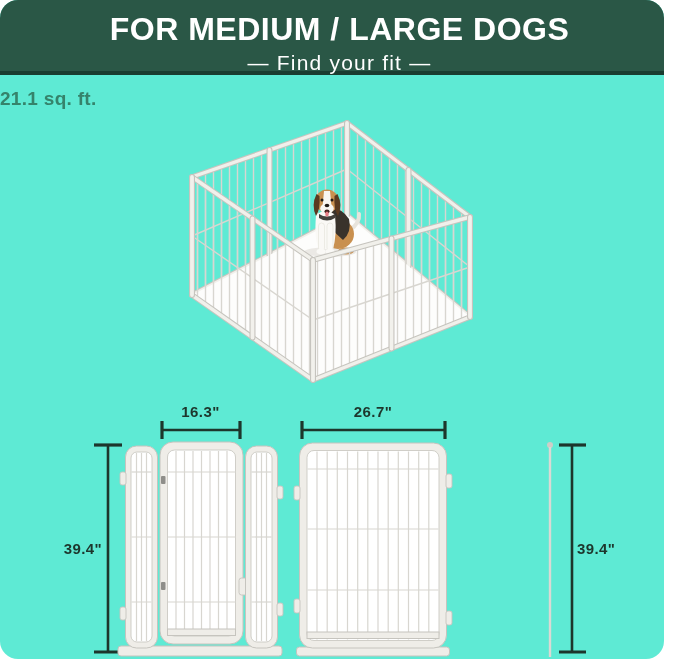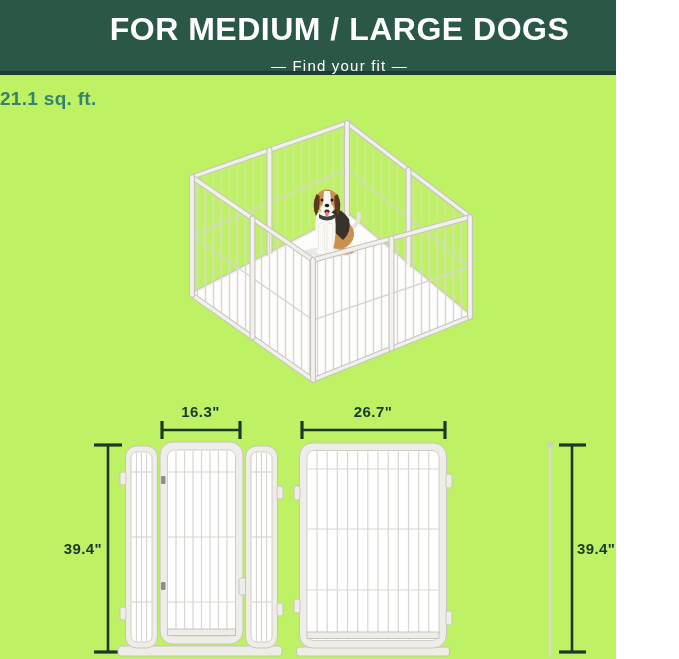--- a/index.html
+++ b/index.html
@@ -1,30 +1,31 @@
 <!DOCTYPE html>
 <html><head>
 <meta charset="utf-8">
 <style>
   html,body{margin:0;padding:0;background:#ffffff;}
   #canvas{
-    position:relative;width:616px;height:659px;background:#bef264;overflow:hidden;
+    position:relative;width:664px;height:659px;background:#5eead4;overflow:hidden;
     font-family:"Liberation Sans",sans-serif;
+    border-radius:18px;
   }
   
   .banner{
     position:absolute;top:0;left:0;width:679px;height:71px;
     background:#2A5746;border-bottom:4px solid #1A3D30;
     text-align:center;color:#ffffff;
   }
   .banner .title{
     margin-top:13px;font-size:32px;font-weight:bold;letter-spacing:.5px;line-height:1;
   }
   .banner .subtitle{
-    margin-top:13px;font-size:15px;font-weight:500;letter-spacing:1.2px;line-height:1;
+    margin-top:7px;font-size:21px;font-weight:500;letter-spacing:1.2px;line-height:1;
   }
   
   .area-label{
     position:absolute;top:88px;left:0;width:679px;
     font-size:19px;font-weight:bold;color:#35836B;letter-spacing:.3px;
   }
   
   .pen-svg{position:absolute;left:180px;top:115px;}
   .diagram-svg{position:absolute;left:0;top:400px;}
   

